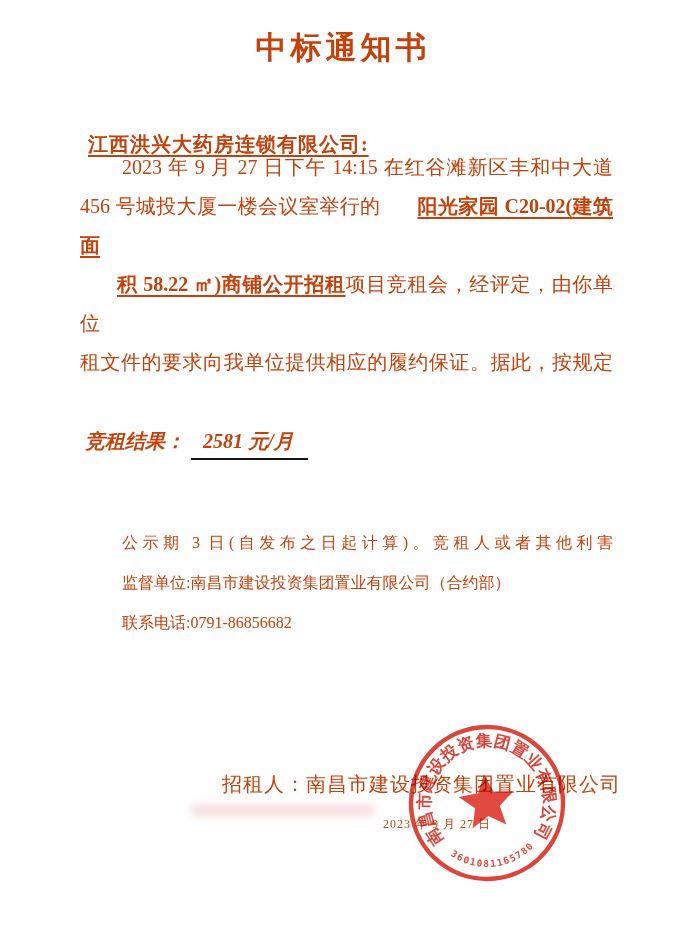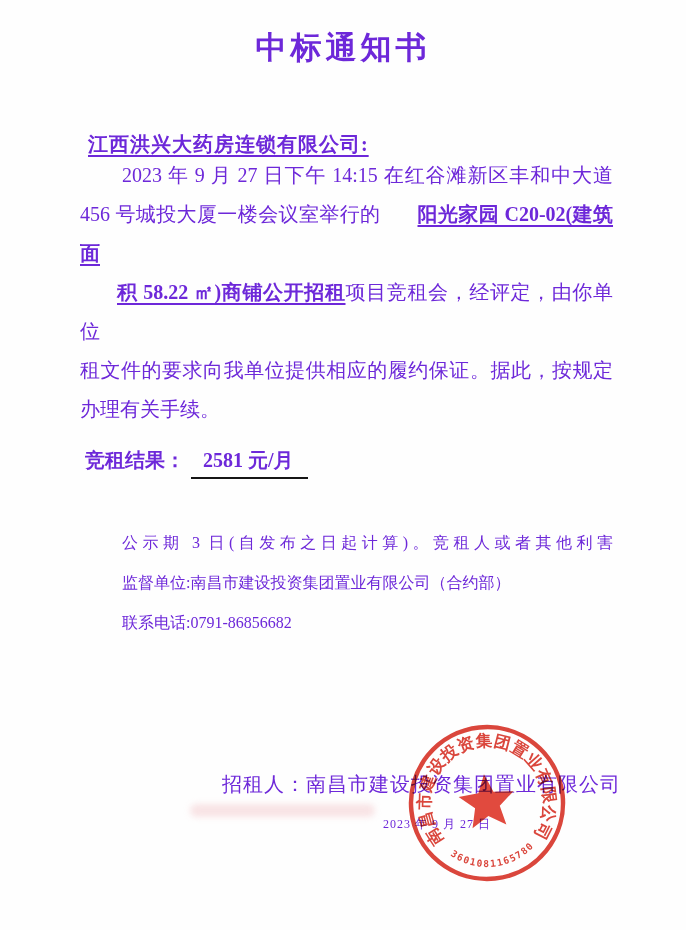--- a/index.html
+++ b/index.html
@@ -1,47 +1,48 @@
 <!DOCTYPE html>
 <html><head>
 <meta charset="utf-8">
 <style>
   html,body{margin:0;padding:0;background:#e8e8e8;}
   .page{
     position:relative;width:686px;height:930px;margin:0 auto;
-    background:#fefefe;color:#6d28d9;overflow:hidden;
+    background:#fefefe;color:#c2410c;overflow:hidden;
     font-family:"Liberation Serif","DejaVu Serif",serif;
   }
   .title{
     position:absolute;top:27px;left:0;right:0;text-align:center;
     font-size:31px;font-weight:bold;letter-spacing:4px;
   }
   .addressee{
     position:absolute;left:88px;top:131px;font-size:20px;font-weight:bold;
     text-decoration:underline;text-underline-offset:4px;text-decoration-thickness:1.5px;
     letter-spacing:1px;white-space:nowrap;
   }
   .para{
-    position:absolute;left:80px;top:156px;width:533px;
+    position:absolute;left:80px;top:148px;width:533px;
     font-size:20px;line-height:39px;
   }
   .notice{
     position:absolute;left:80px;top:523px;width:533px;
     font-size:16px;line-height:40px;
   }
   .line{white-space:nowrap;}
   .jl{white-space:normal;text-align:justify;text-align-last:justify;}
   .indent{padding-left:42px;}
   .em{
     font-weight:bold;text-decoration:underline;
     text-underline-offset:4px;text-decoration-thickness:1.5px;margin-left:37px;
   }
   .result{
-    position:absolute;left:85px;top:447px;font-size:20px;font-weight:bold;
+    position:absolute;left:85px;top:428px;font-size:20px;font-weight:bold;
     white-space:nowrap;
+    font-style:italic;
   }
   .result-value{
     display:inline-block;border-bottom:2px solid #151515;
     padding:0 14px 3px 12px;margin-left:6px;
   }
   .sig-lessor{position:absolute;left:222px;top:771px;font-size:20px;white-space:nowrap;letter-spacing:1px;}
   .sig-date{position:absolute;left:383px;top:816px;font-size:12px;white-space:nowrap;letter-spacing:1px;}
   .smudge{
     position:absolute;left:190px;top:804px;width:185px;height:13px;
     background:#f3c9cc;opacity:.5;filter:blur(3px);border-radius:8px;
@@ -61,21 +62,20 @@
 
   <div class="title">中标通知书</div>
 
   <div class="addressee">江西洪兴大药房连锁有限公司:</div>
 
   <div class="para">
     <div class="line jl indent">2023 年 9 月 27 日下午 14:15 在红谷滩新区丰和中大道</div>
     <div class="line jl"><span>456 号城投大厦一楼会议室举行的</span><span class="em">阳光家园 C20-02(建筑面</span></div>
     <div class="line jl"><span class="em">积 58.22 ㎡)商铺公开招租</span><span>项目竞租会，经评定，由你单位</span></div>
     <div class="line jl">租文件的要求向我单位提供相应的履约保证。据此，按规定</div>
-    <div class="line">办理有关手续。</div>
   </div>
 
   <div class="result">
     <span>竞租结果：</span><span class="result-value">2581 元/月</span>
   </div>
 
   <div class="notice">
     <div class="line jl indent">公示期 3 日(自发布之日起计算)。竞租人或者其他利害</div>
     <div class="line indent">监督单位:南昌市建设投资集团置业有限公司（合约部）</div>
     <div class="line indent">联系电话:0791-86856682</div>

